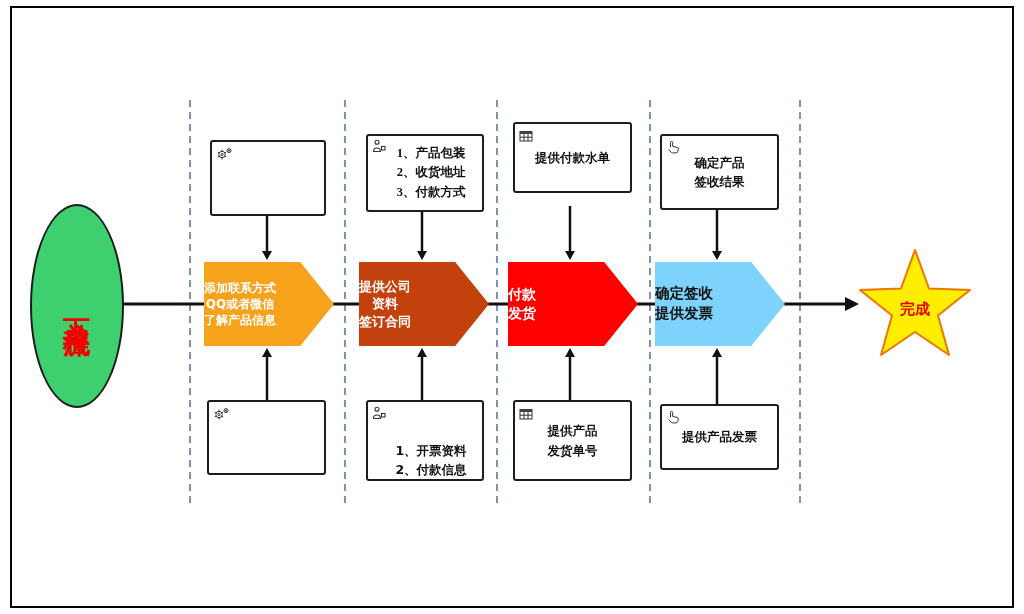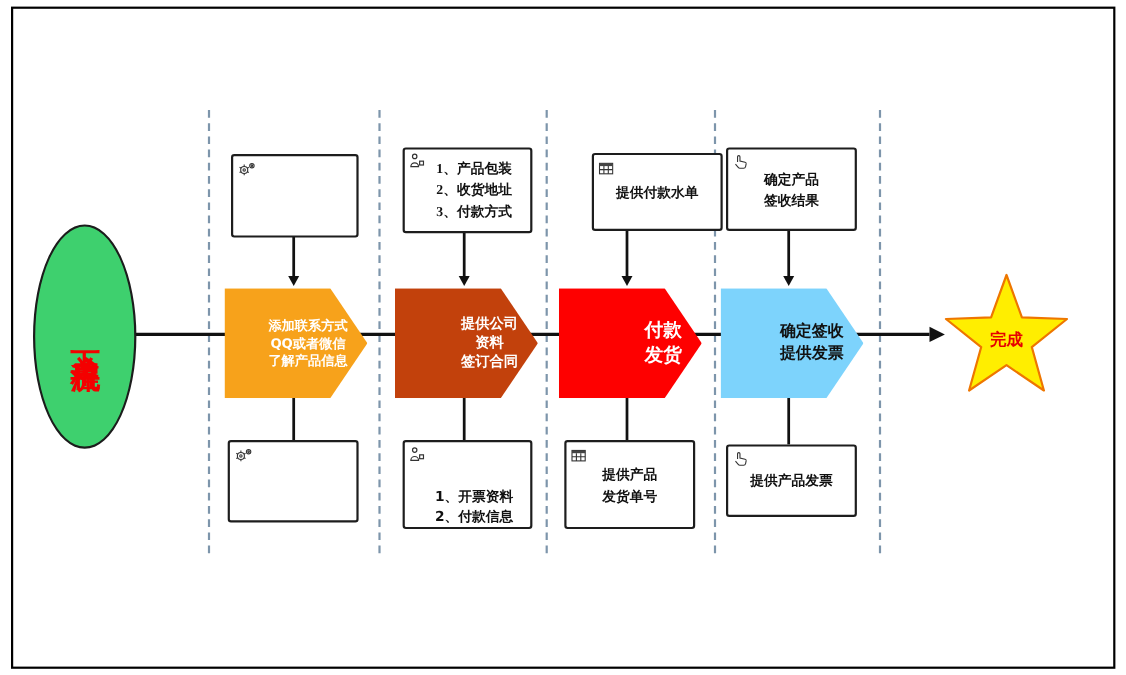--- a/index.html
+++ b/index.html
@@ -4,35 +4,35 @@
 <style>
   html,body{margin:0;padding:0;background:#fff;}
   .canvas{position:relative;width:1024px;height:614px;background:#fff;overflow:hidden;
           font-family:"DejaVu Sans","Liberation Sans",sans-serif;}
   .frame{position:absolute;left:10px;top:6px;width:1000px;height:598px;border:2px solid #000;}
   svg.bg{position:absolute;left:0;top:0;z-index:1;}
   .start-ellipse{position:absolute;left:30px;top:204px;width:90px;height:200px;border-radius:50%;
           background:#3ed06e;border:2px solid #1c1c1c;z-index:2;display:flex;align-items:center;justify-content:center;}
   .start-ellipse .vlabel{writing-mode:vertical-rl;text-orientation:upright;color:#f40000;
           font-weight:bold;font-size:27px;letter-spacing:4px;line-height:1;}
-  .chevron{position:absolute;top:262px;height:100px;width:130px;z-index:2;
+  .chevron{position:absolute;top:262px;height:84px;width:130px;z-index:2;
           clip-path:polygon(0 0,74% 0,100% 50%,74% 100%,0 100%);
-          display:flex;align-items:center;justify-content:flex-end;}
+          display:flex;align-items:center;justify-content:flex-start;}
   .chevron .clabel{white-space:pre-line;text-align:center;font-weight:bold;line-height:1.35;
           padding-right:18px;}
   .note{position:absolute;background:#fff;border:2px solid #1d1d1d;border-radius:3px;z-index:2;
           display:flex;align-items:center;justify-content:center;}
   .note .ntext{white-space:pre-line;text-align:center;font-weight:bold;font-size:12.5px;
           line-height:1.55;color:#111;}
   .note.list .ntext{text-align:left;}
   .note .icon{position:absolute;left:4px;top:3px;}
   .star-wrap{position:absolute;left:850px;top:245px;width:130px;height:125px;z-index:2;}
   .star-label{position:absolute;left:0;right:0;top:55px;text-align:center;color:#e60000;
           font-weight:bold;font-size:15px;z-index:3;}
-  .fs12{font-size:12px;} .fs13{font-size:13px;} .fs16{font-size:17px;} .fs14{font-size:14.5px;}
+  .fs12{font-size:12px;} .fs13{font-size:13px;} .fs16{font-size:14px;} .fs14{font-size:14.5px;}
 </style>
 </head>
 <body>
 
 <div class="canvas">
   <div class="frame"></div>
 
   <svg class="bg" width="1024" height="614">
 
     <g stroke="#7d95ab" stroke-width="2" stroke-dasharray="7 5">
@@ -133,21 +133,21 @@
         <circle cx="5" cy="3.2" r="2"></circle>
             <path d="M1.5 12.5 a3.5 3.5 0 0 1 7 0 z"></path>
         <rect x="9.5" y="7.5" width="3.5" height="3.5"></rect>
           </g>
         </svg>
     </span>
     <span class="ntext fs12" style="padding-left:12px;margin-top:39px;">1、开票资料
 2、付款信息</span>
   </div>
 
-  <div class="note" style="left:513px;top:139px;width:115px;height:67px;margin-left:25px;">
+  <div class="note" style="left:513px;top:122px;width:115px;height:67px;">
     <span class="icon">
       <svg width="14" height="12" viewBox="0 0 14 12">
           <g stroke="#333" stroke-width="1" fill="none">
         <rect x="1" y="1.5" width="12" height="9.5"></rect>
             <rect x="1" y="1.5" width="12" height="2.5" fill="#444" stroke="none"></rect>
         <path d="M1 7.2 h12 M5 4 v7 M9 4 v7"></path>
           </g>
         </svg>
     </span>
     <span class="ntext fs13">提供付款水单</span>

